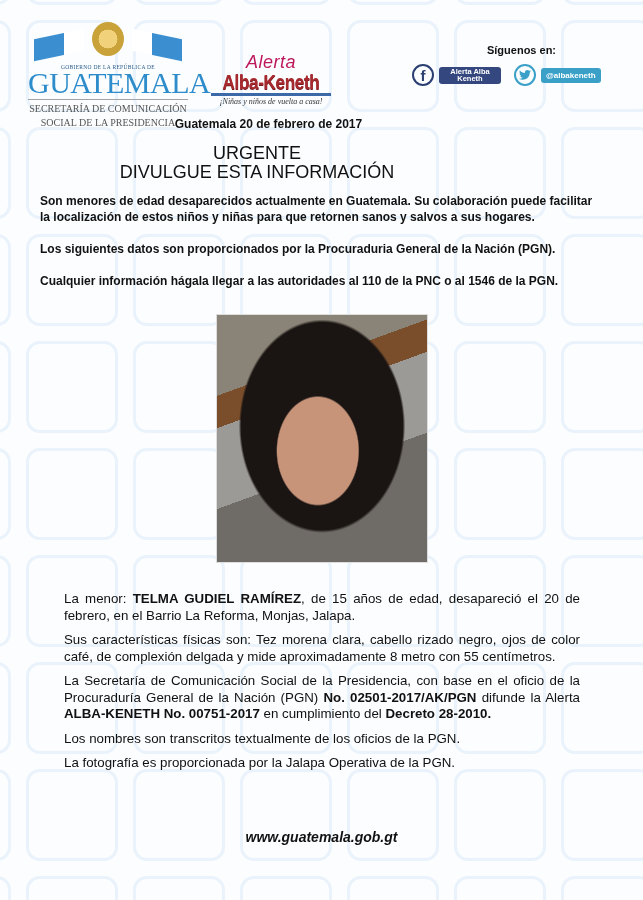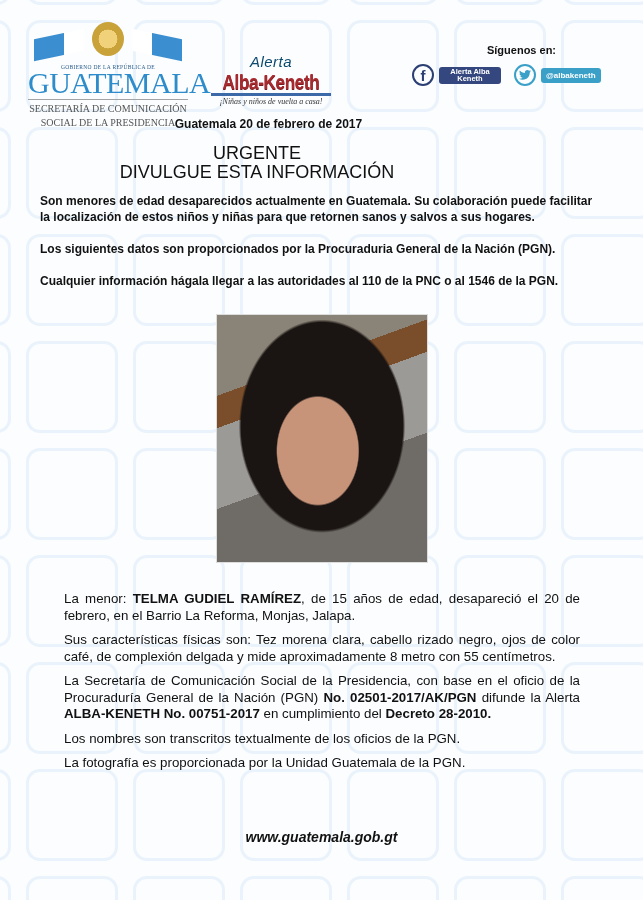--- a/index.html
+++ b/index.html
@@ -32,21 +32,21 @@
   .crest {
     position: absolute; left: 64px; top: 0; width: 32px; height: 34px;
     border-radius: 50%; background: radial-gradient(circle, #f1d27a 0 40%, #c9a23a 41% 100%);
   }
   .gov-small { font-family: "Liberation Serif", serif; font-size: 5.5px; color: #2a5b8a; letter-spacing: .3px; margin-top: 2px; }
   .gov-name { font-family: "Liberation Serif", serif; font-size: 30px; line-height: 26px; color: #2e8ccb; letter-spacing: -0.5px; border-bottom: 1px solid #a3a3a3; padding-bottom: 3px; }
   .gov-sub { font-family: "Liberation Serif", serif; font-size: 10px; color: #555; line-height: 11px; margin-top: 3px; }
 
   
   .ak-logo { left: 205px; top: 52px; width: 132px; text-align: center; }
-  .ak-alerta { font-family: "Liberation Sans", sans-serif; font-style: italic; font-size: 15px; color: #0c4a6e; line-height: 20px; letter-spacing: 0.5px; }
+  .ak-alerta { font-family: "Liberation Sans", sans-serif; font-style: italic; font-size: 18px; color: #be185d; line-height: 20px; letter-spacing: 0.5px; }
   .ak-name { font-family: "Liberation Sans", sans-serif; font-weight: bold; font-size: 21px; color: #a72a2f; line-height: 20px; transform: scaleX(0.82); transform-origin: center; letter-spacing: -0.5px; text-shadow: 0 1px 0 #7a1a1e; }
   .ak-bar { height: 3px; background: #3c6aa8; margin: 1px 6px 1px; }
   .ak-tag { font-family: "Liberation Serif", serif; font-style: italic; font-size: 8px; color: #333; }
 
   
   .social { left: 412px; top: 44px; width: 205px; }
   .social-title { font-weight: bold; font-size: 11px; text-align: center; margin-bottom: 8px; padding-left: 14px; }
   .social-row { display: flex; align-items: center; gap: 5px; }
   .fb-icon, .tw-icon {
     width: 22px; height: 22px; border-radius: 50%; box-sizing: border-box;
@@ -209,16 +209,16 @@
   <p>Cualquier información hágala llegar a las autoridades al 110 de la PNC o al 1546 de la PGN.</p>
 </div>
 
 <div class="layer photo" title="Fotografía de la menor"></div>
 
 <div class="layer details">
   <p><span>La menor: </span><b>TELMA GUDIEL RAMÍREZ</b><span>, de 15 años de edad, desapareció el 20 de febrero, en el Barrio La Reforma, Monjas, Jalapa.</span></p>
   <p>Sus características físicas son: Tez morena clara, cabello rizado negro, ojos de color café, de complexión delgada y mide aproximadamente 8 metro con 55 centímetros.</p>
   <p><span>La Secretaría de Comunicación Social de la Presidencia, con base en el oficio de la Procuraduría General de la Nación (PGN) </span><b>No. 02501-2017/AK/PGN</b><span> difunde la Alerta </span><b>ALBA-KENETH No. 00751-2017</b><span> en cumplimiento del </span><b>Decreto 28-2010.</b></p>
   <p>Los nombres son transcritos textualmente de los oficios de la PGN.</p>
-  <p>La fotografía es proporcionada por la Unidad Guatemala de la PGN.</p>
+  <p>La fotografía es proporcionada por la Jalapa Operativa de la PGN.</p>
 </div>
 
 <div class="layer website">www.guatemala.gob.gt</div>
 
 </body></html>

